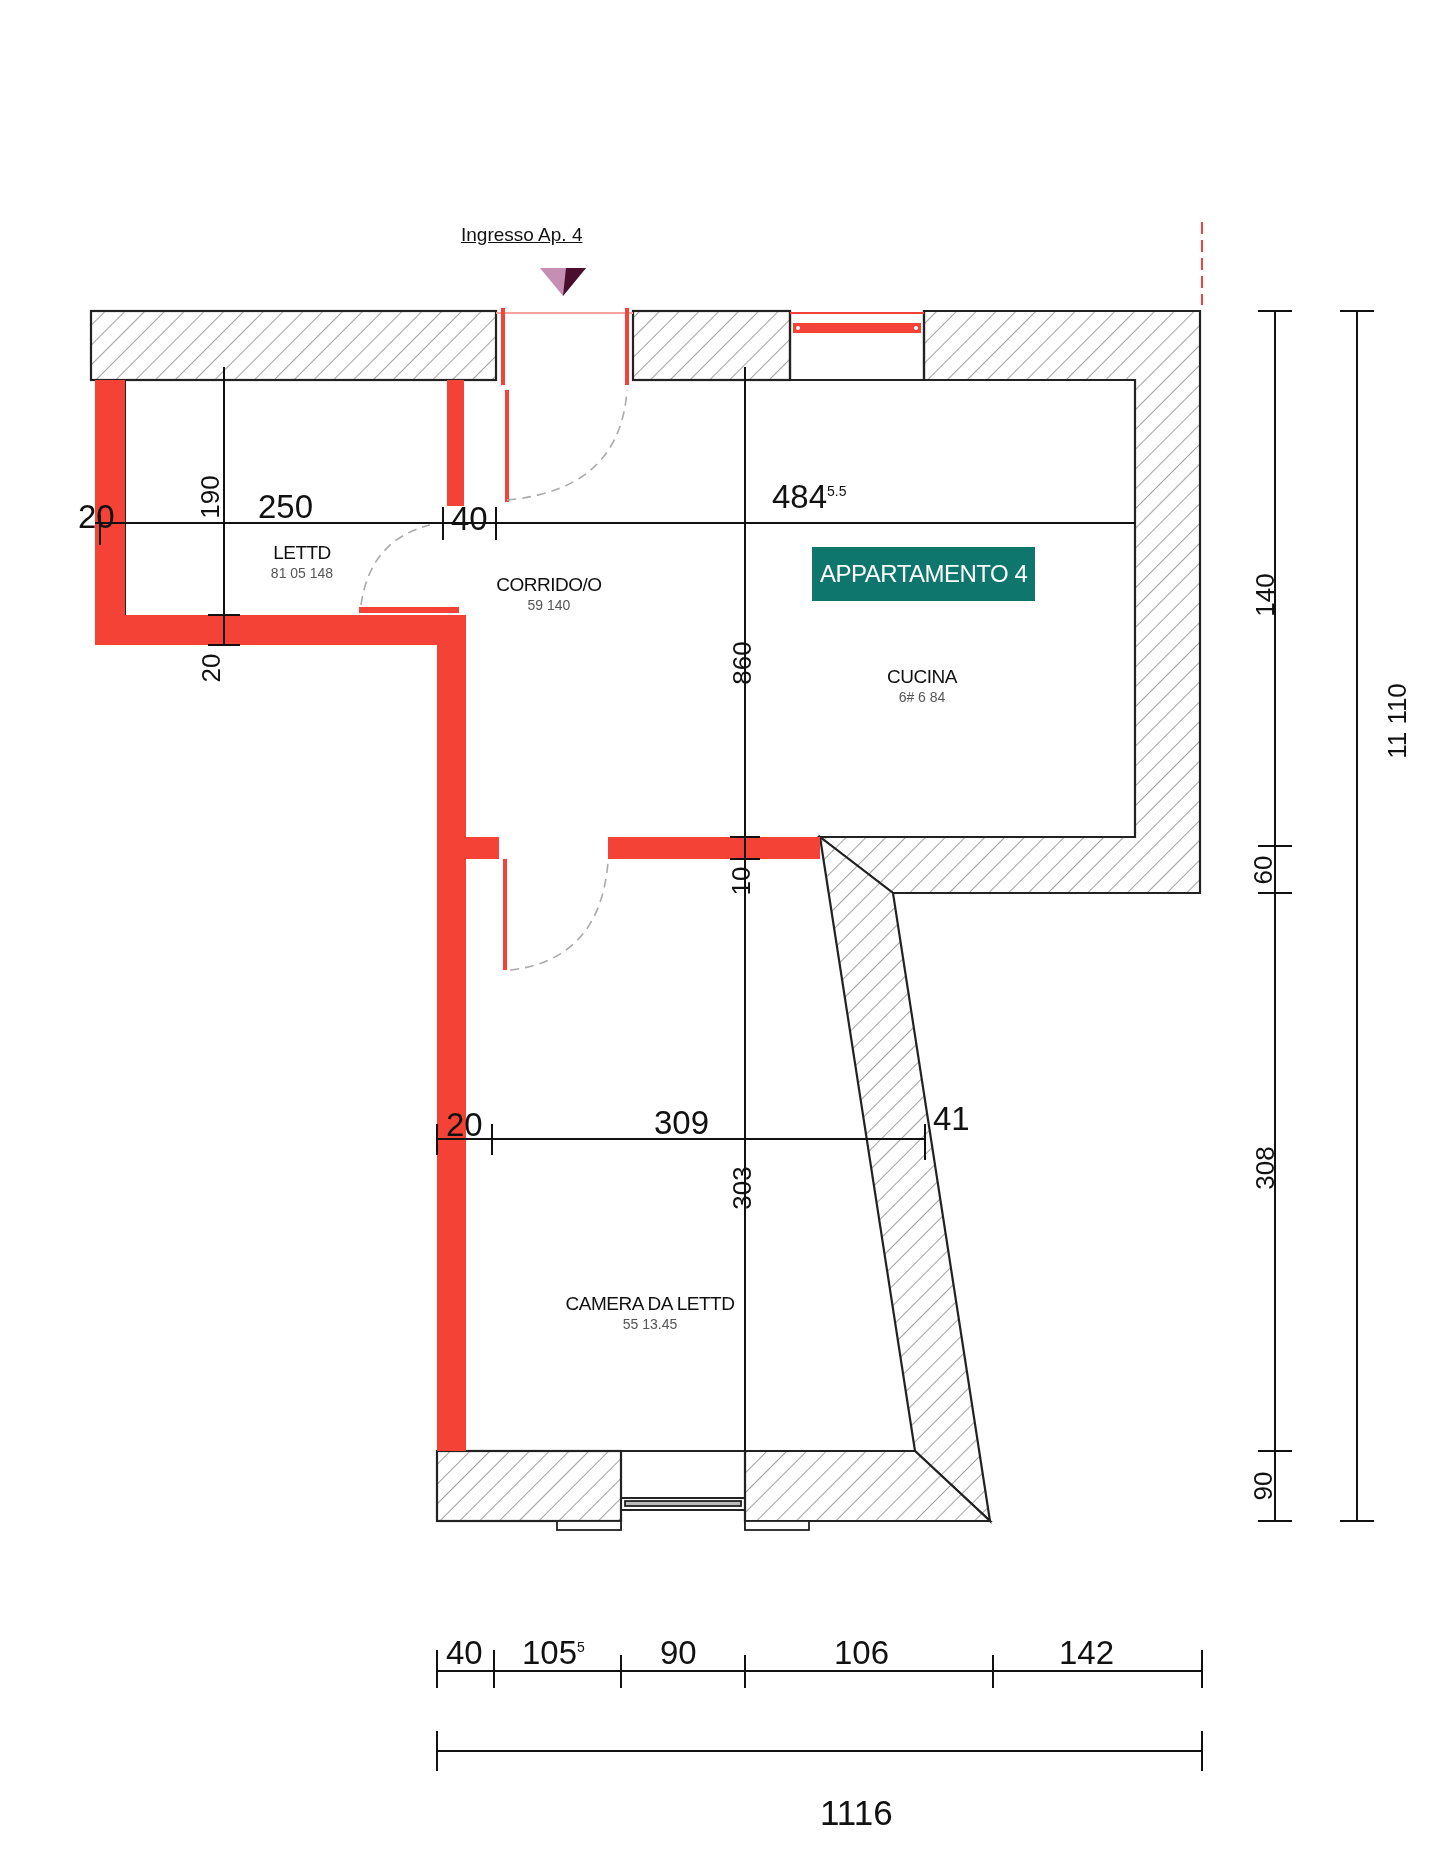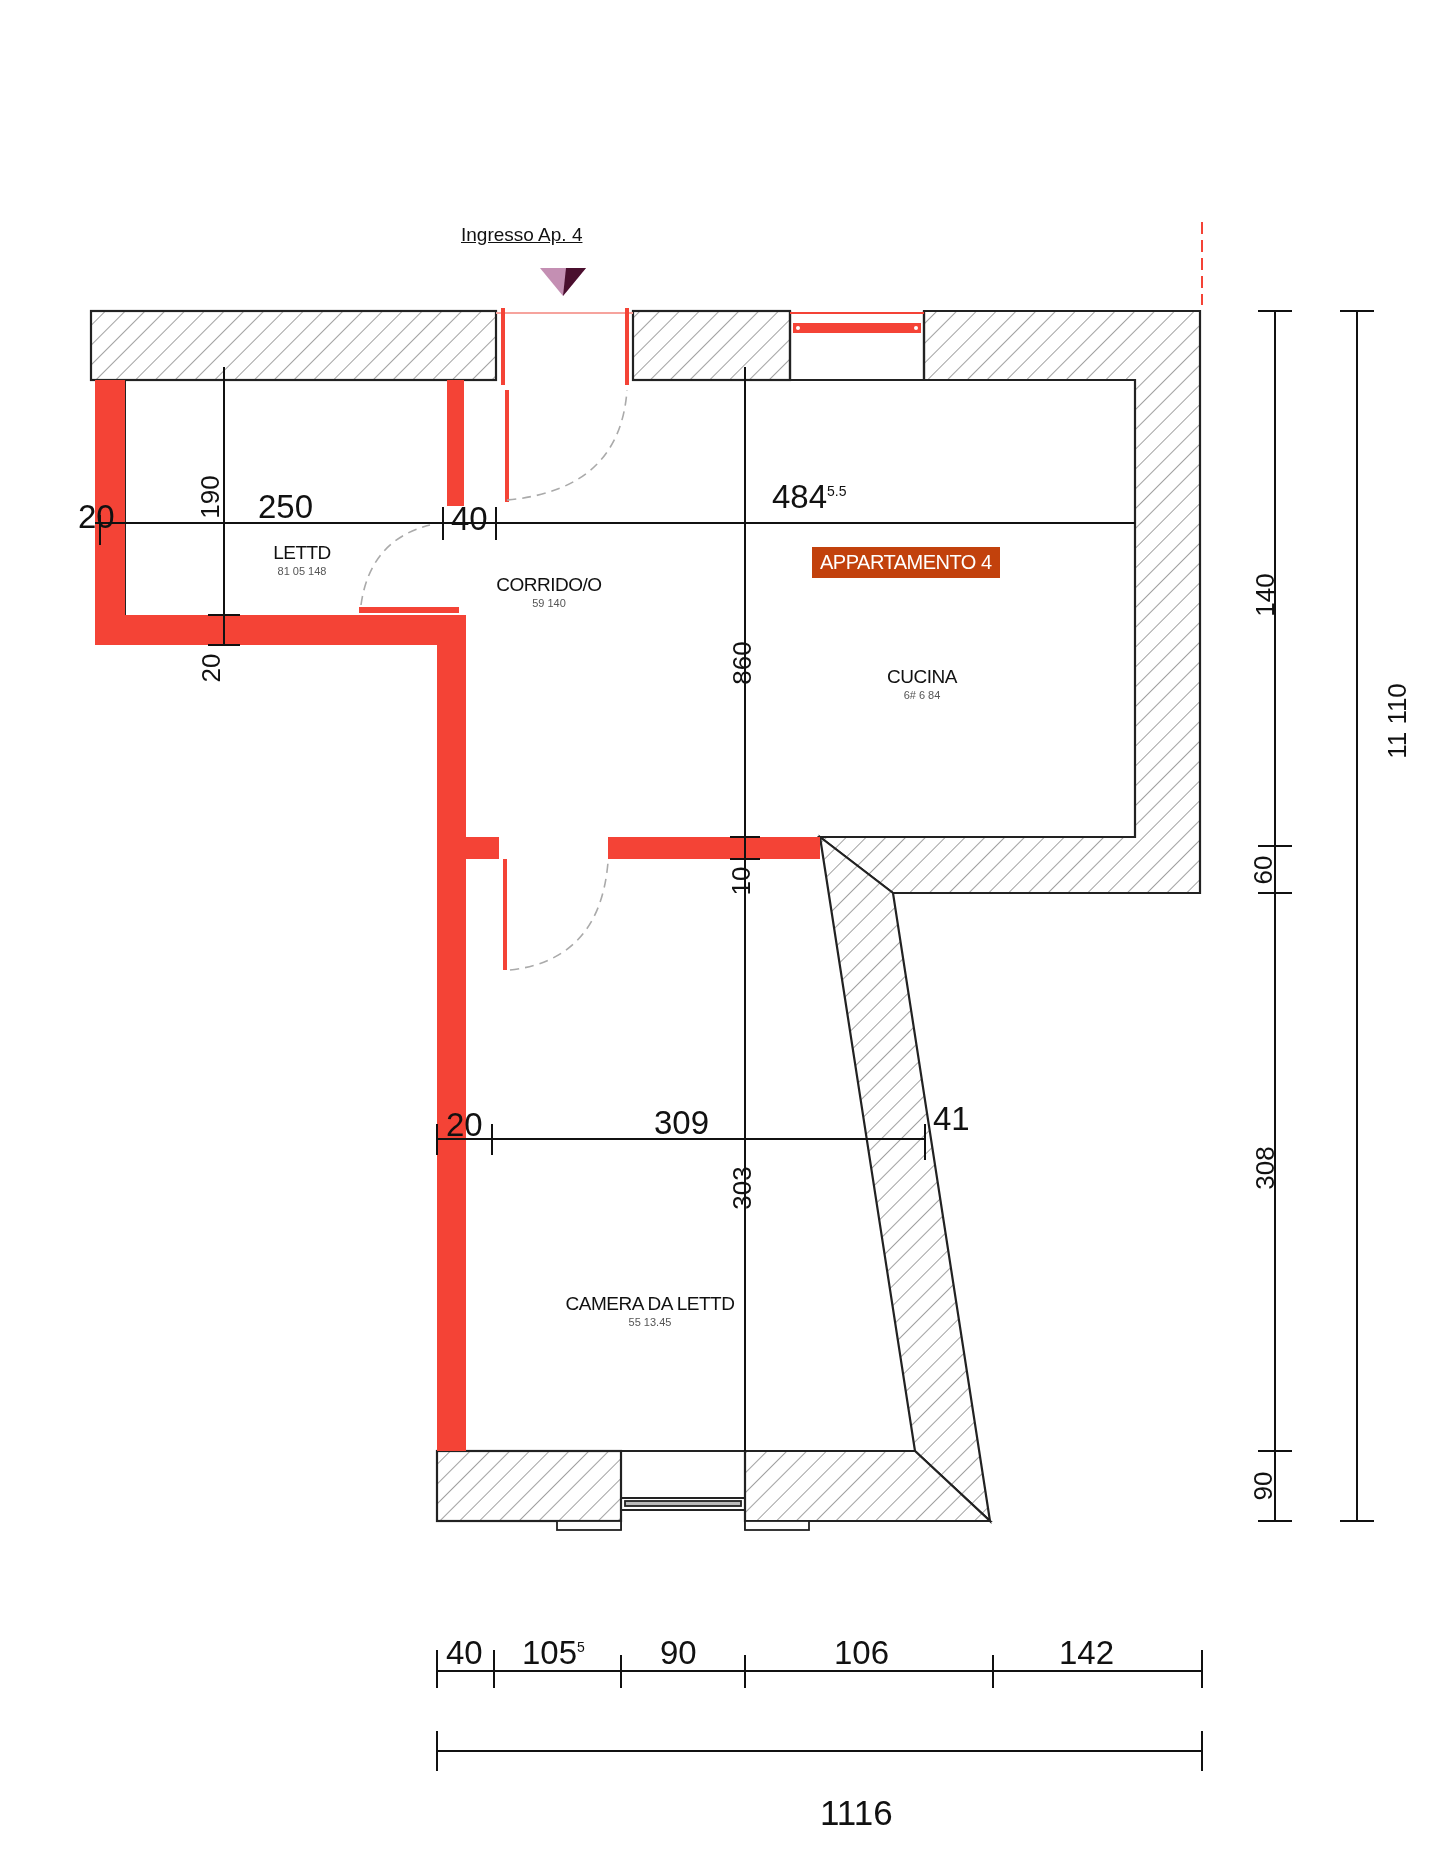--- a/index.html
+++ b/index.html
@@ -2,23 +2,23 @@
 <html><head>
 <meta charset="utf-8">
 <style>
   html, body { margin: 0; padding: 0; background: #ffffff; }
   body { width: 1440px; height: 1864px; position: relative; overflow: hidden; font-family: "Liberation Sans", sans-serif; }
   #plan { position: absolute; left: 0; top: 0; width: 1440px; height: 1864px; }
   .lbl { position: absolute; color: #111; white-space: nowrap; line-height: 1; }
   .dim { font-size: 33px; }
   .dim-sm { font-size: 26px; }
   .room { font-size: 19px; letter-spacing: -0.5px; text-align: center; }
-  .room small { display: block; font-size: 11px; color: #555; margin-top: 4px; letter-spacing: 0; }
+  .room small { display: block; font-size: 14px; color: #555; margin-top: 4px; letter-spacing: 0; }
   .rot { transform: rotate(-90deg); transform-origin: center center; }
-  .badge { position: absolute; background: #c2410c; color: #fff; font-size: 20px; padding: 4px 8px; letter-spacing: -0.5px; }
+  .badge { position: absolute; background: #0f766e; color: #fff; font-size: 24px; padding: 13px 8px; letter-spacing: -0.5px; }
   .title { font-size: 19px; text-decoration: underline; }
 </style>
 </head>
 <body>
 
 <svg id="plan" viewBox="0 0 1440 1864" xmlns="http://www.w3.org/2000/svg">
   <defs>
     <pattern id="hatch" patternUnits="userSpaceOnUse" width="14" height="14" patternTransform="rotate(45)">
       <rect width="14" height="14" fill="#ffffff"></rect>
       <line x1="0" y1="0" x2="0" y2="14" stroke="#8a8a8a" stroke-width="1.6"></line>

